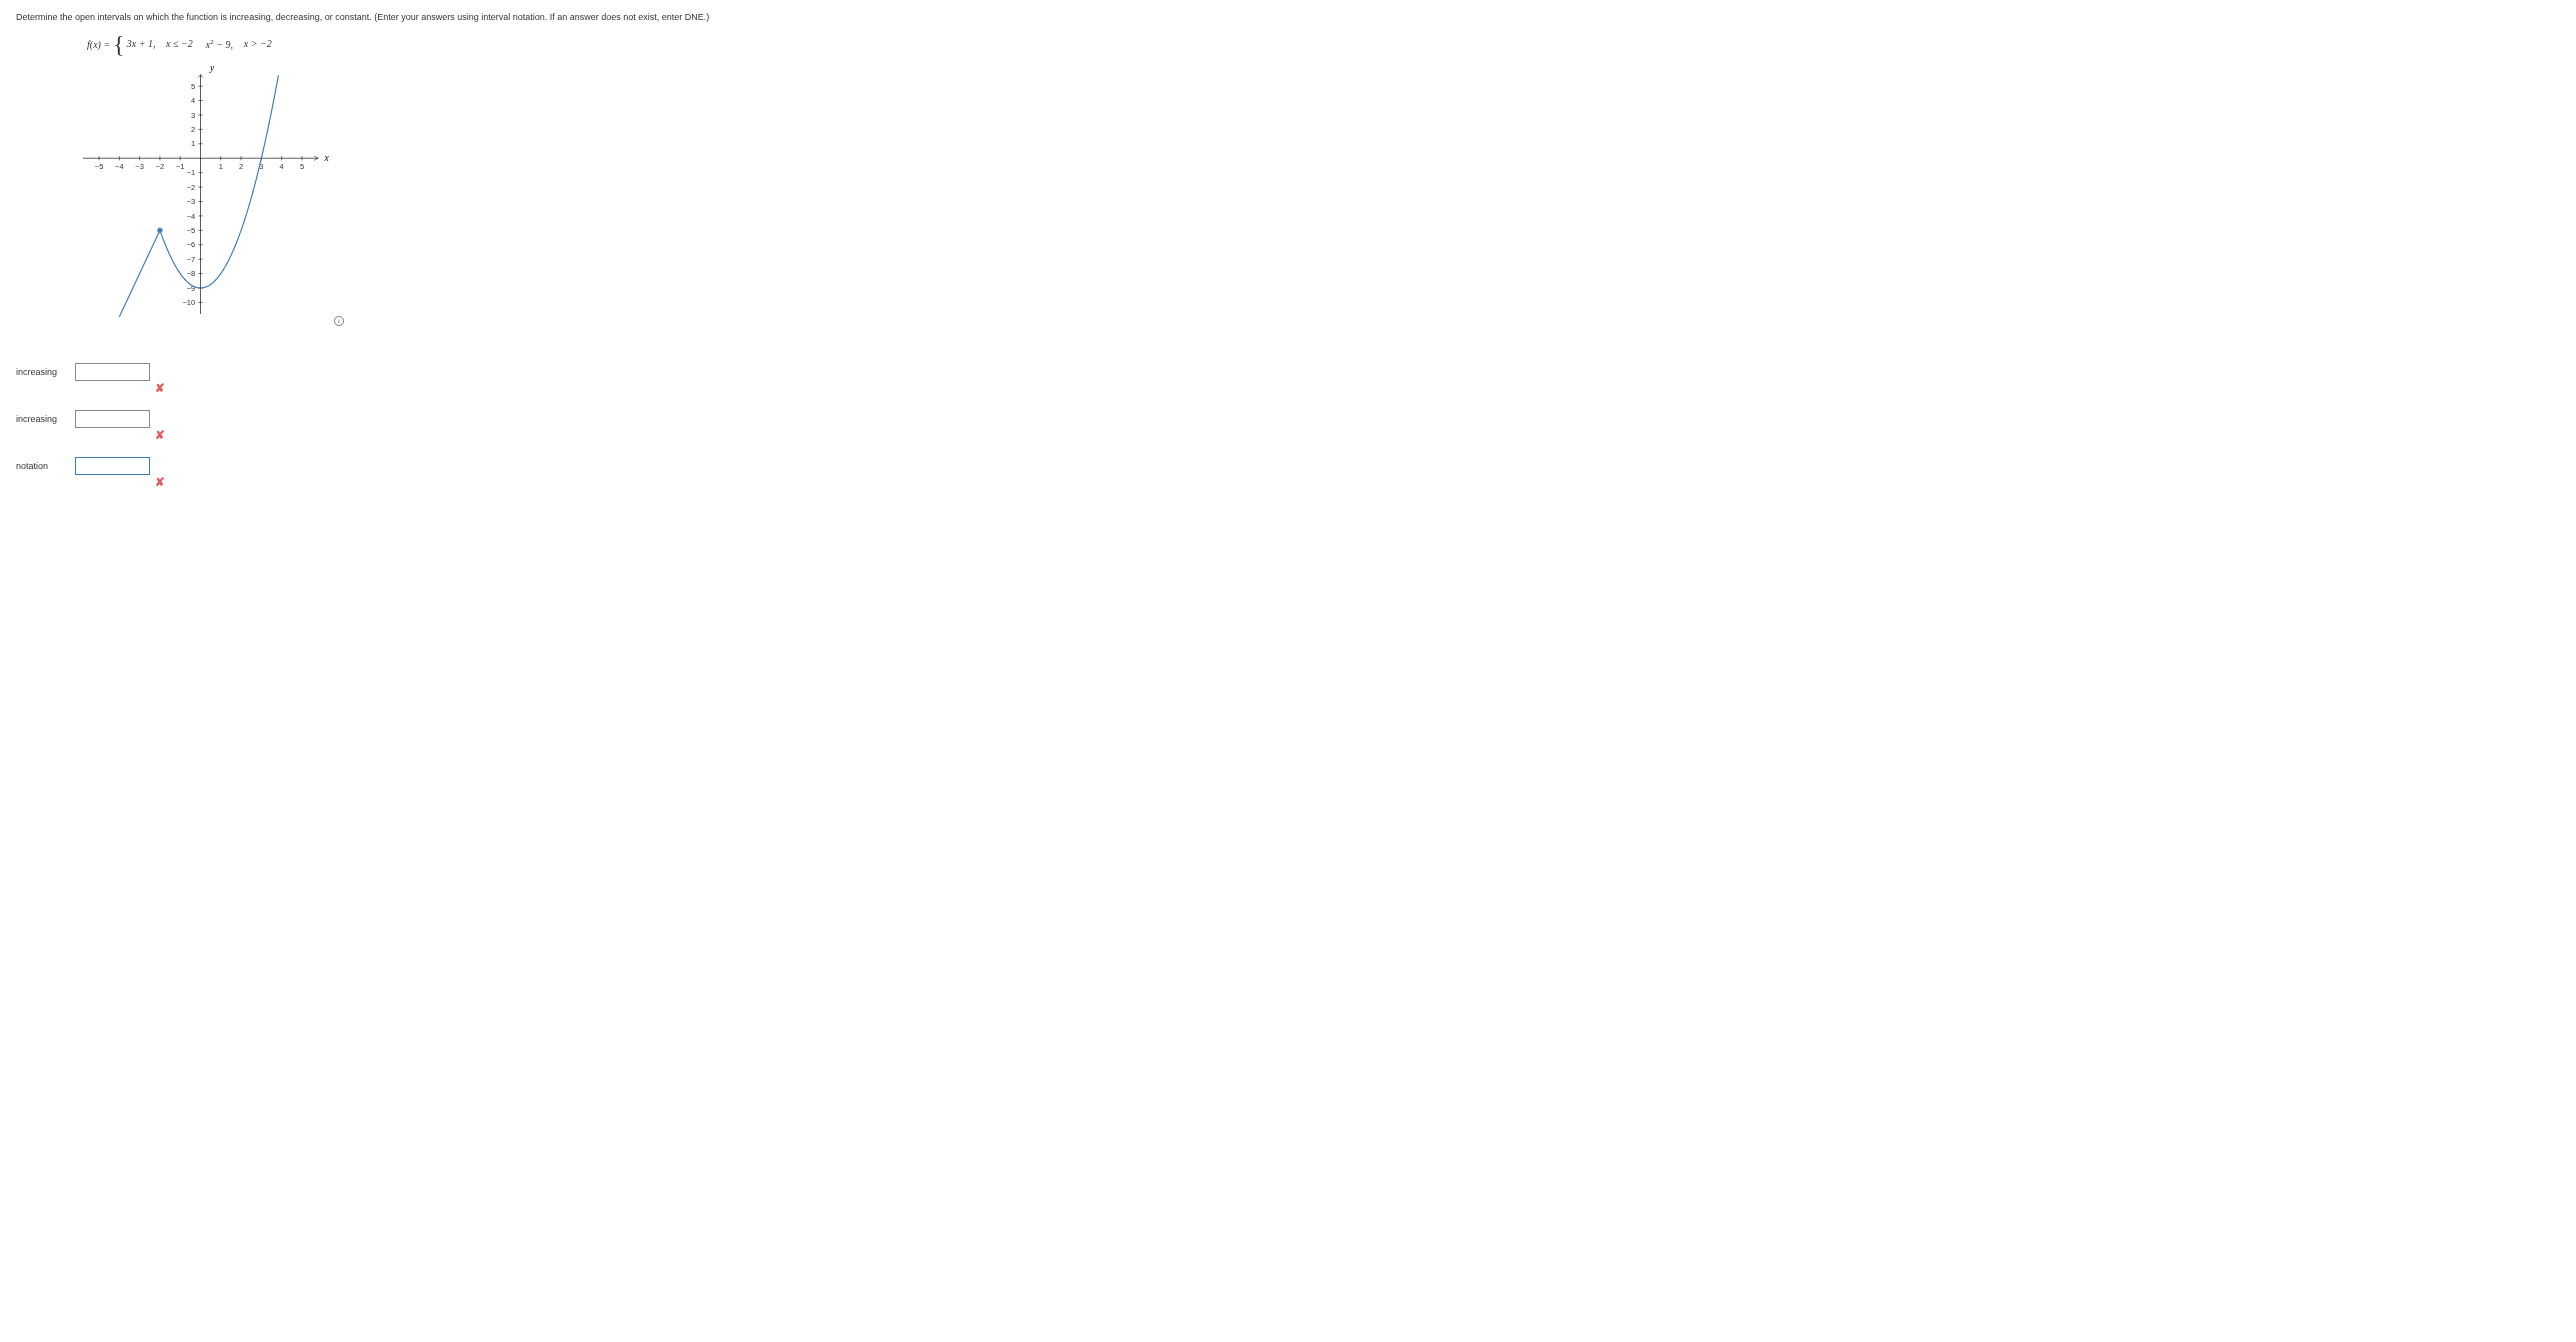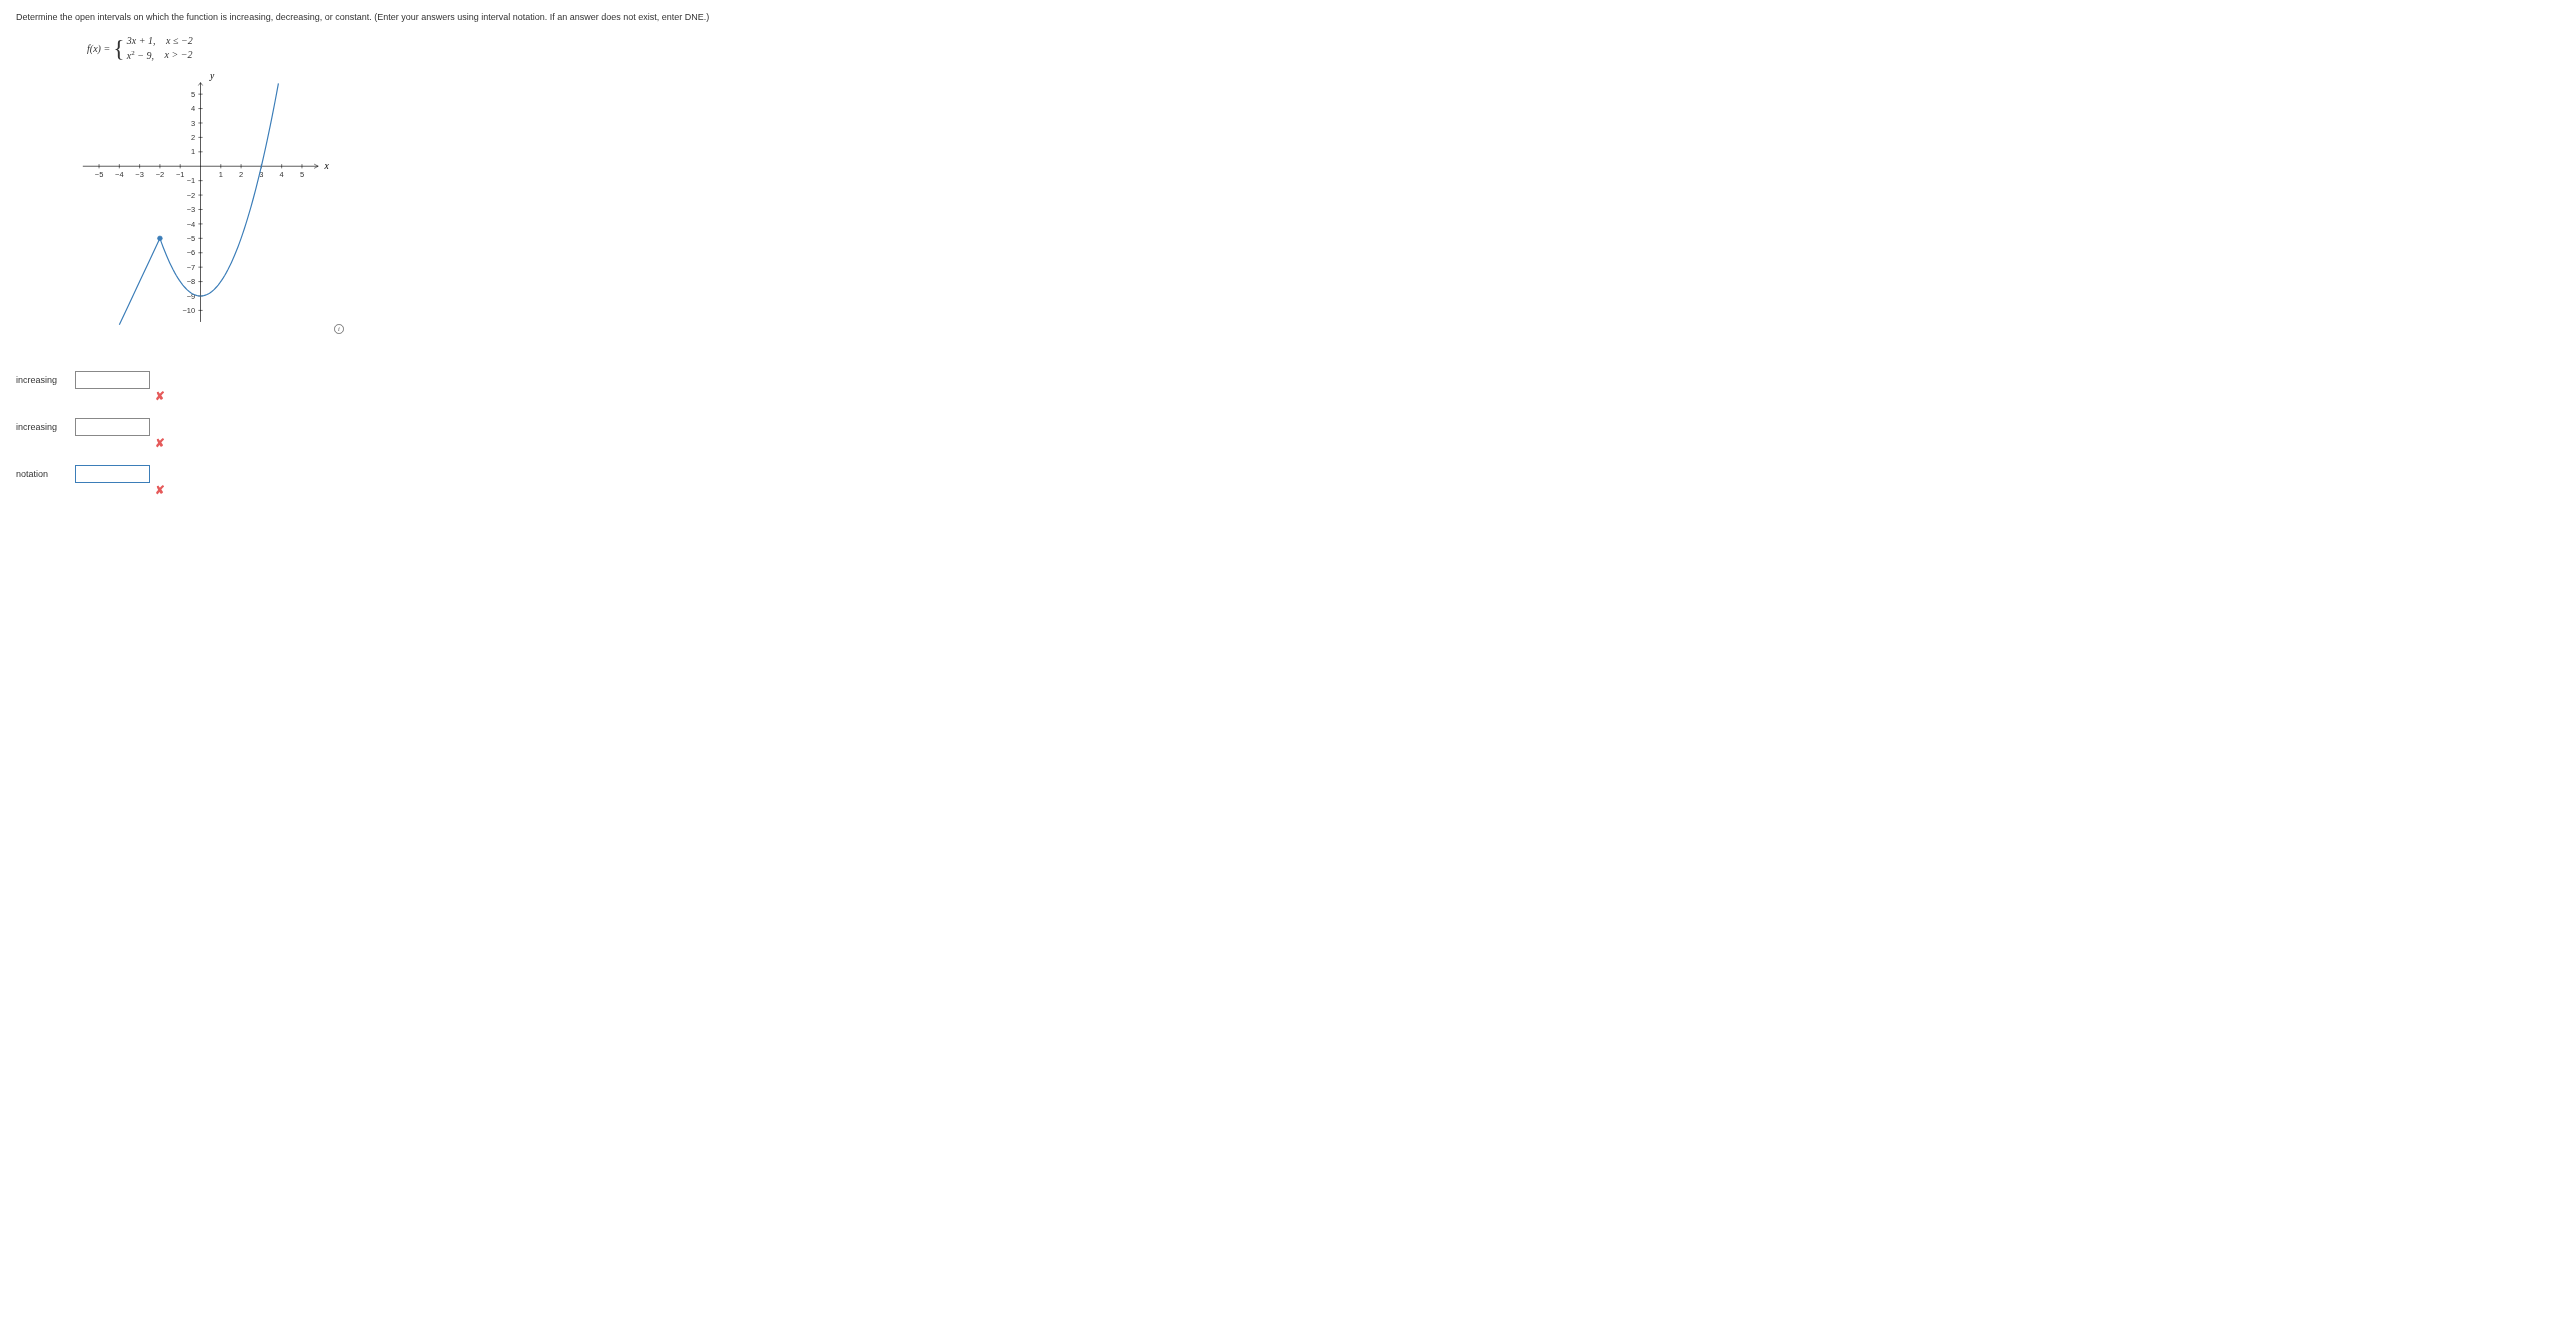--- a/index.html
+++ b/index.html
@@ -28,22 +28,22 @@
     }
     .formula-section .fx { margin-right: 3.2px; }
     .formula-section .brace {
       font-size: 23.5px;
       font-style: normal;
       line-height: 0.8;
       margin-right: 2.1px;
     }
     .formula-section .piece-rows {
       display: flex;
-      flex-direction: column;
-      gap: 3px;
+      flex-direction: row;
+      gap: 13px;
     }
     .formula-section .piece-row {
       display: flex;
       gap: 10.7px;
     }
     .formula-section sup { font-size: 0.7em; font-style: normal; }
     .graph-container {
       margin-left: 51px;
       margin-bottom: 16px;
       position: relative;

